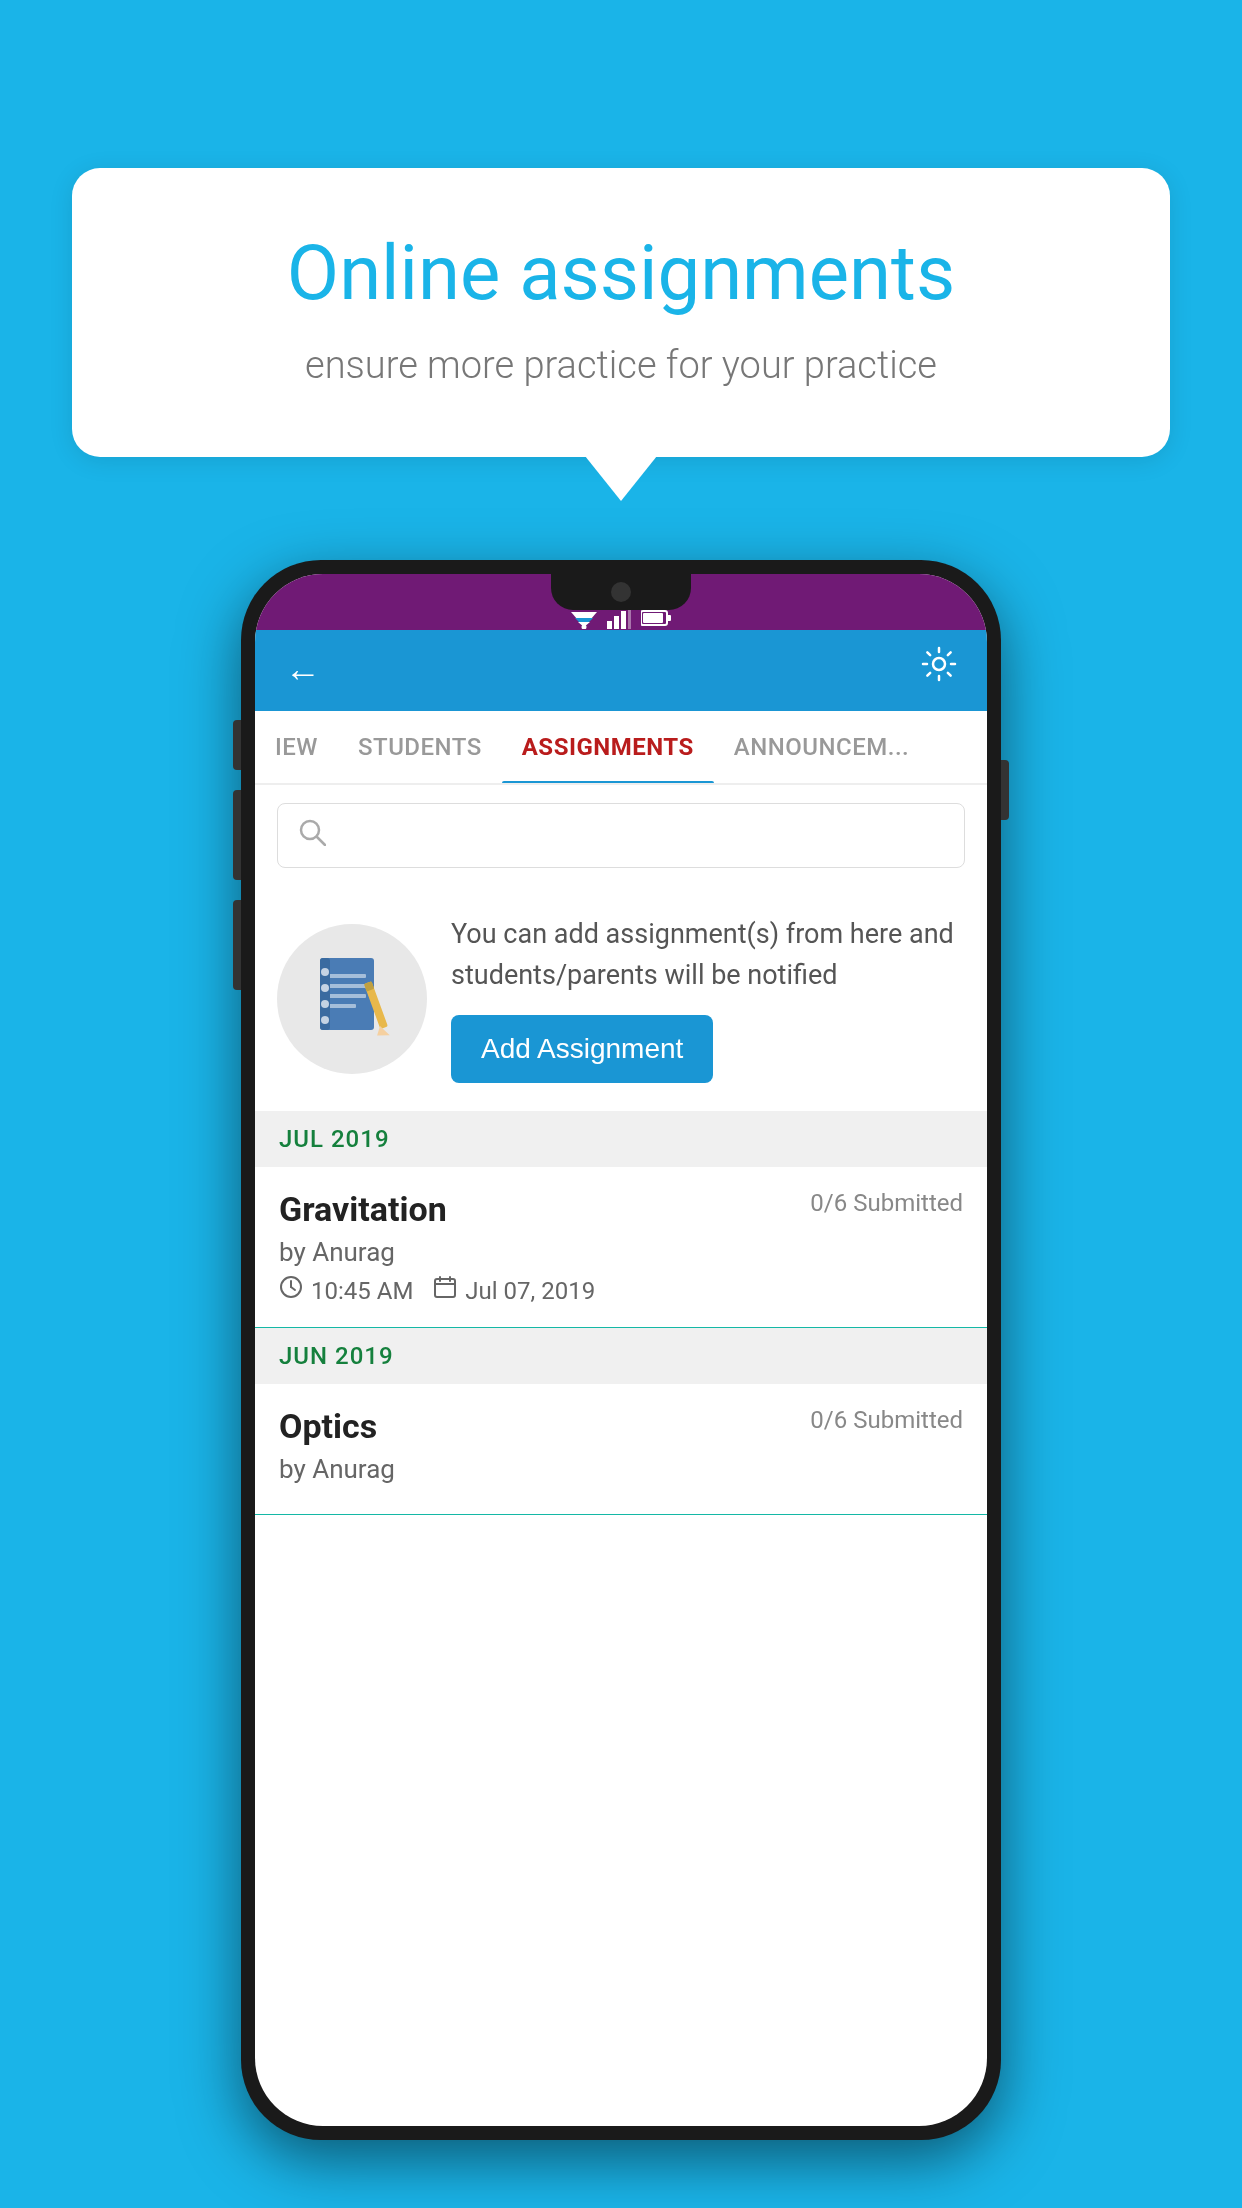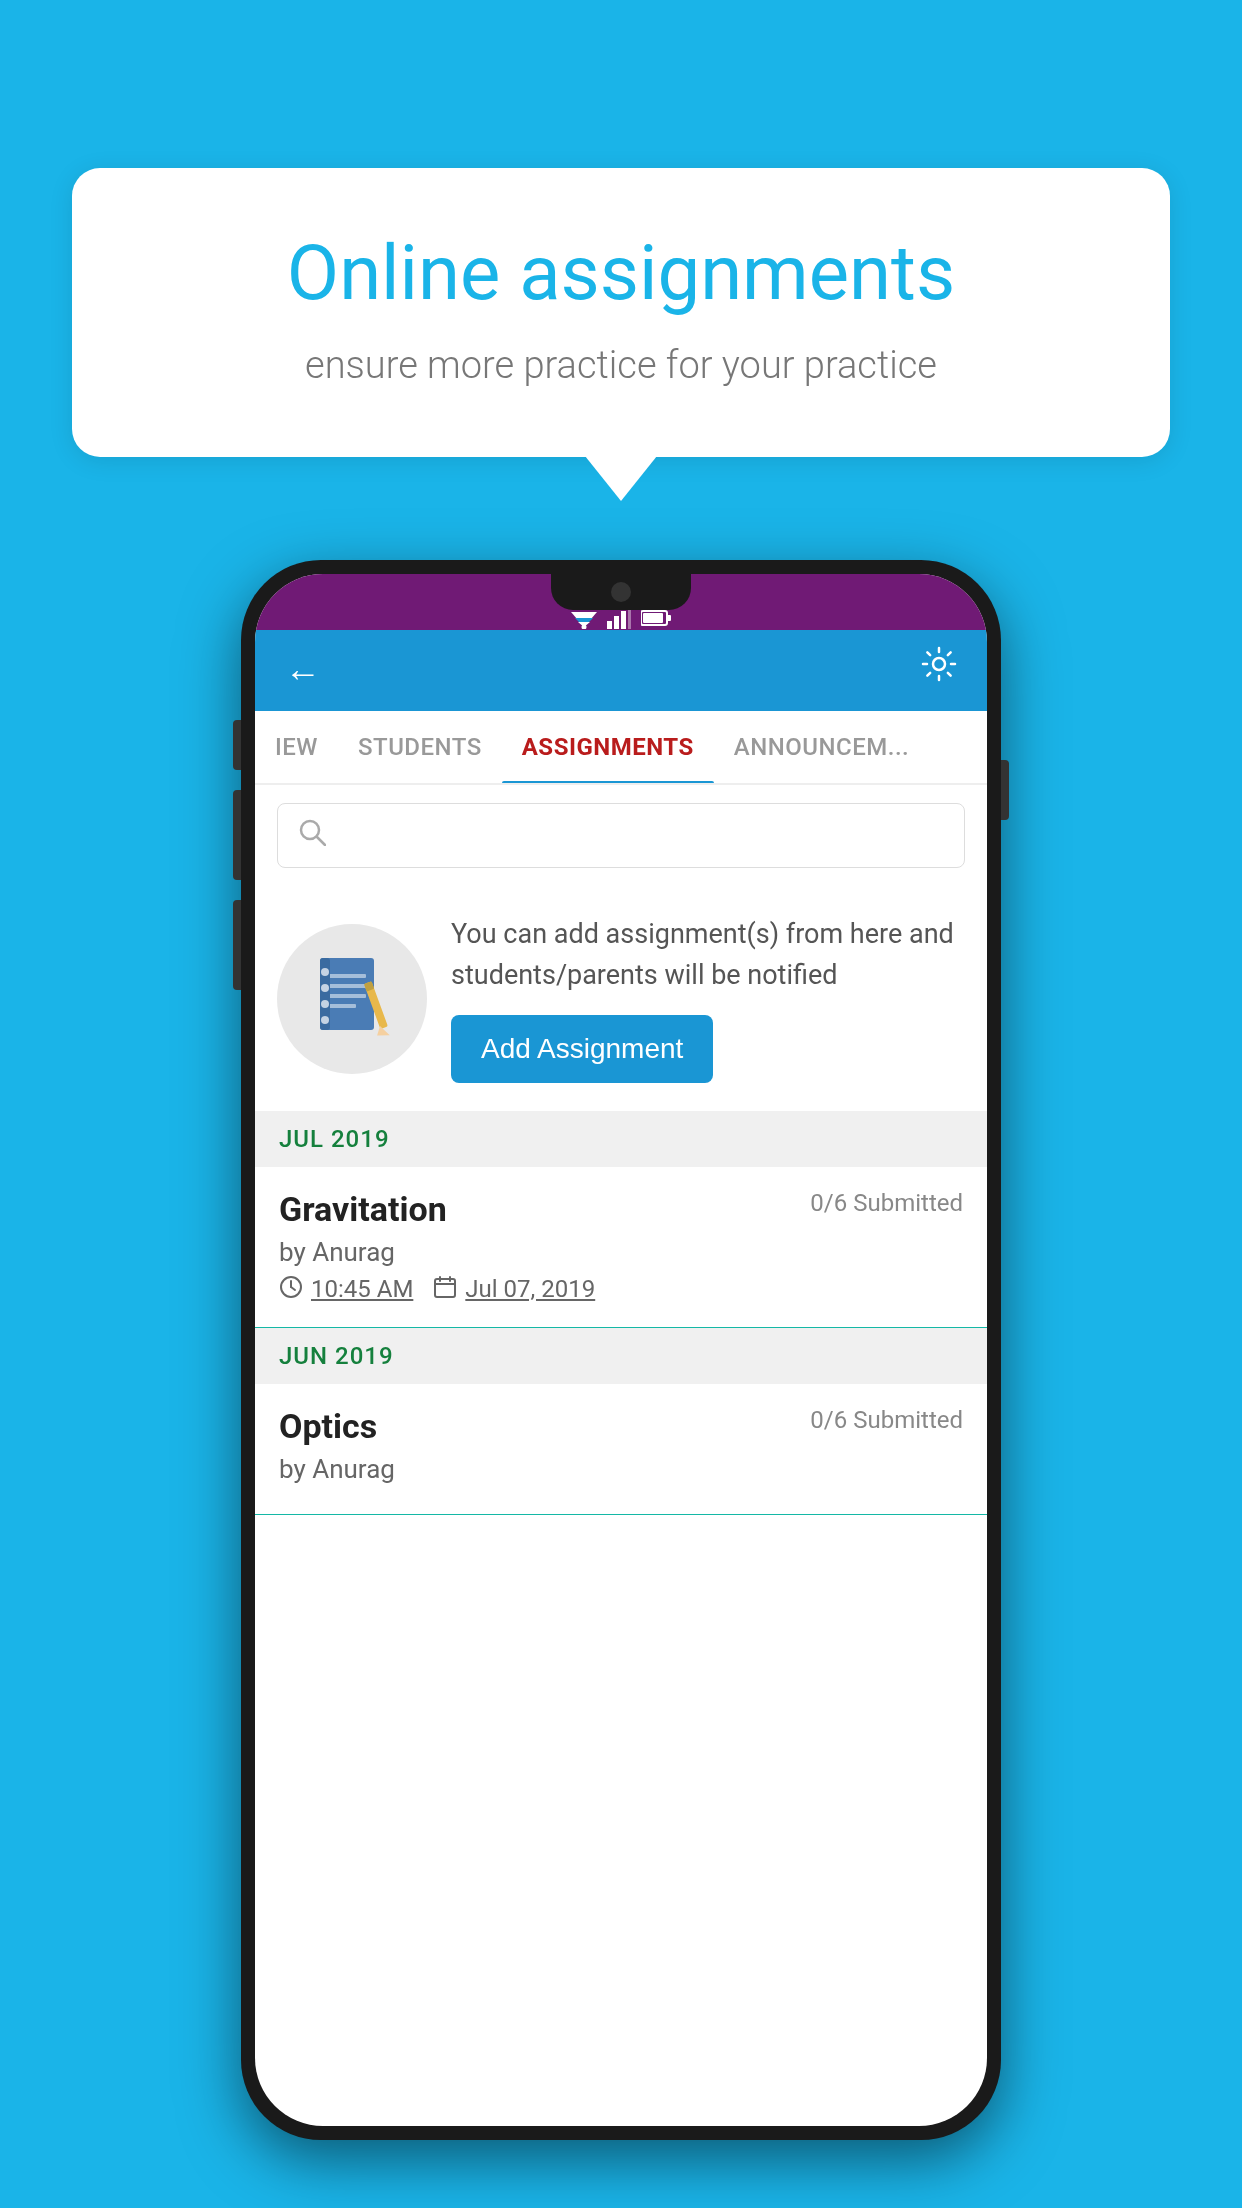--- a/index.html
+++ b/index.html
@@ -319,23 +319,22 @@
     .assignment-meta {
       display: flex;
       align-items: center;
       gap: 20px;
       font-size: 24px;
       color: #666;
     }
 
     .meta-item {
       display: flex;
-      align-items: flex-start;
+      align-items: flex-end;
       gap: 8px;
-      text-decoration: underline;
     }
 
     
     .phone-side-btn {
       position: absolute;
       right: -8px;
       top: 200px;
       width: 8px;
       height: 60px;
       background: #333;

